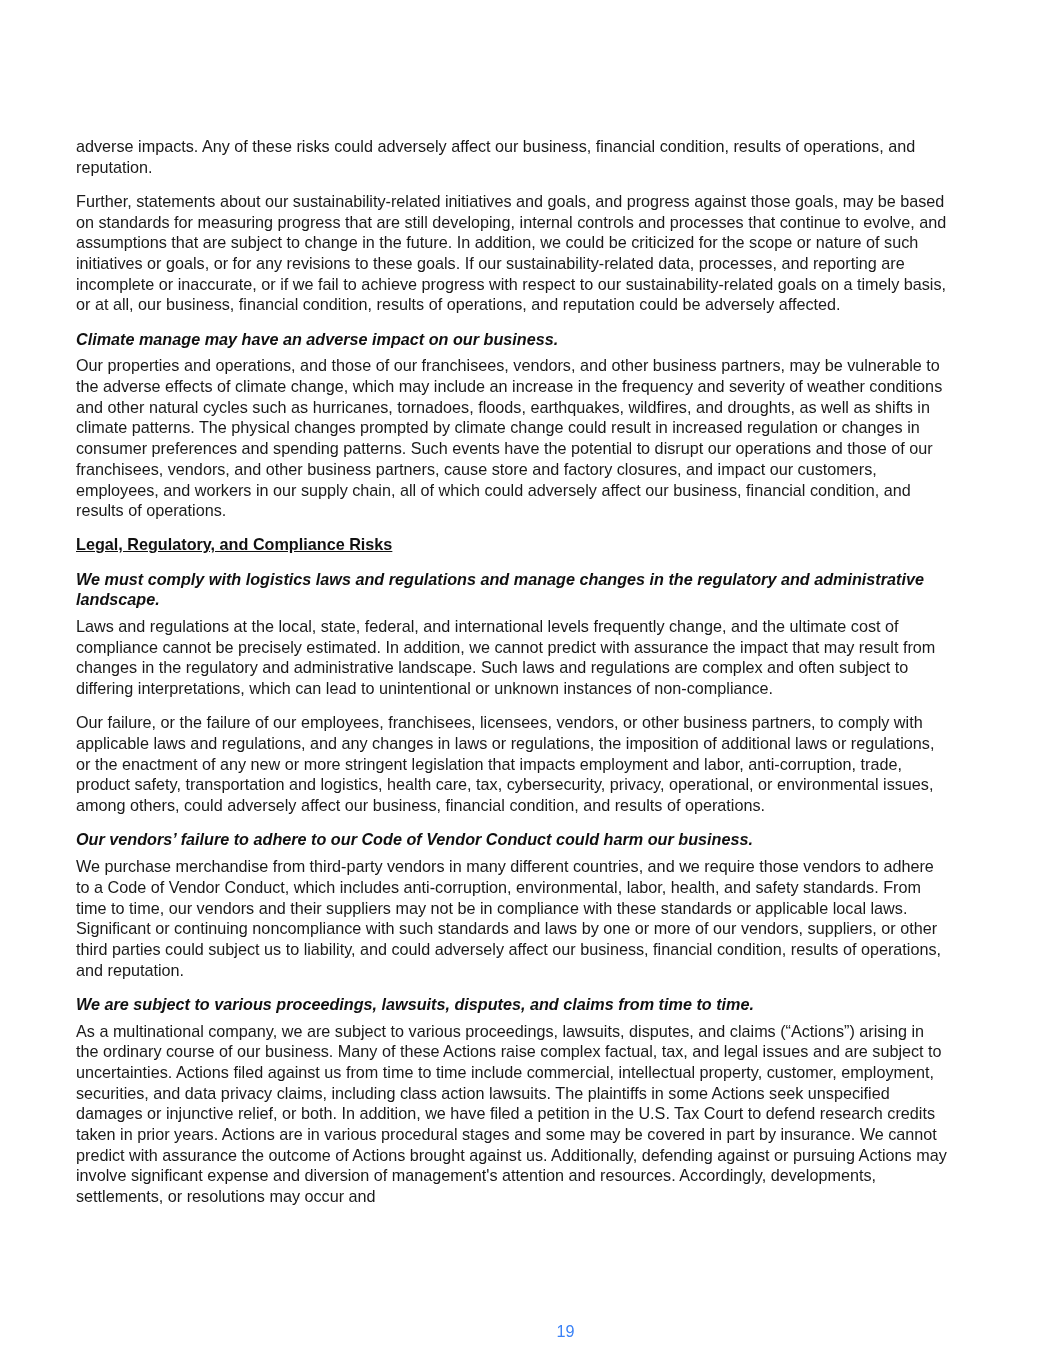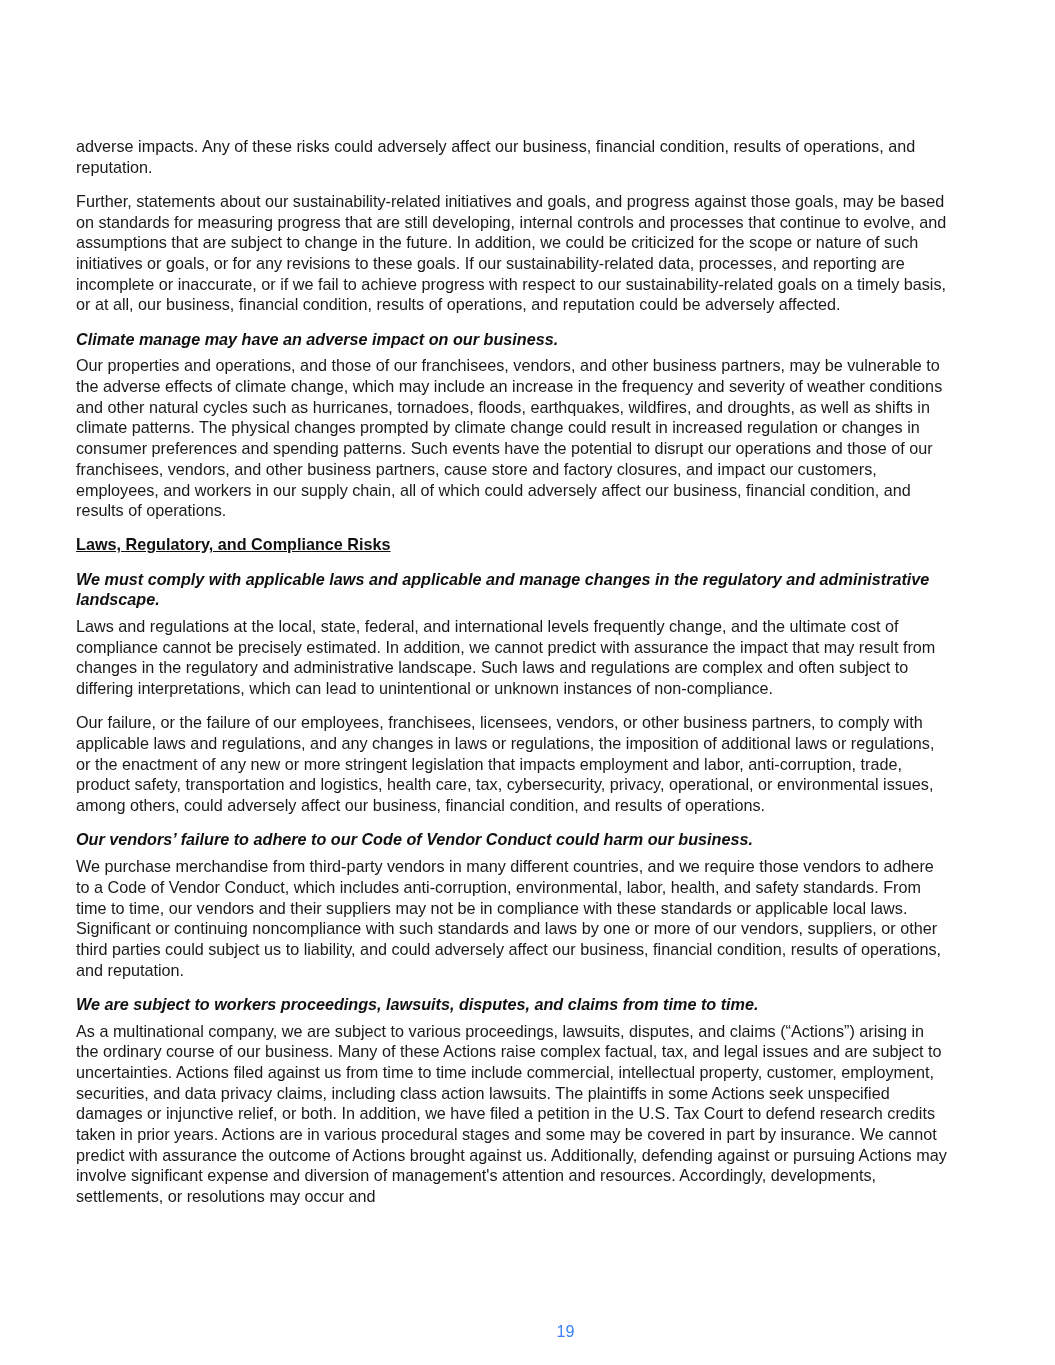--- a/index.html
+++ b/index.html
@@ -52,26 +52,26 @@
 </head>
 <body>
 
 <div class="page-content">
   <p class="para">adverse impacts. Any of these risks could adversely affect our business, financial condition, results of operations, and reputation.</p>
   <p class="para">Further, statements about our sustainability-related initiatives and goals, and progress against those goals, may be based on standards for measuring progress that are still developing, internal controls and processes that continue to evolve, and assumptions that are subject to change in the future. In addition, we could be criticized for the scope or nature of such initiatives or goals, or for any revisions to these goals. If our sustainability-related data, processes, and reporting are incomplete or inaccurate, or if we fail to achieve progress with respect to our sustainability-related goals on a timely basis, or at all, our business, financial condition, results of operations, and reputation could be adversely affected.</p>
 
   <p class="subhead">Climate manage may have an adverse impact on our business.</p>
   <p class="para">Our properties and operations, and those of our franchisees, vendors, and other business partners, may be vulnerable to the adverse effects of climate change, which may include an increase in the frequency and severity of weather conditions and other natural cycles such as hurricanes, tornadoes, floods, earthquakes, wildfires, and droughts, as well as shifts in climate patterns. The physical changes prompted by climate change could result in increased regulation or changes in consumer preferences and spending patterns. Such events have the potential to disrupt our operations and those of our franchisees, vendors, and other business partners, cause store and factory closures, and impact our customers, employees, and workers in our supply chain, all of which could adversely affect our business, financial condition, and results of operations.</p>
 
-  <p class="section-head">Laws, Regulatory, and Compliance Risks</p>
+  <p class="section-head">Legal, Regulatory, and Compliance Risks</p>
 
-  <p class="subhead">We must comply with applicable laws and applicable and manage changes in the regulatory and administrative landscape.</p>
+  <p class="subhead">We must comply with logistics laws and regulations and manage changes in the regulatory and administrative landscape.</p>
   <p class="para">Laws and regulations at the local, state, federal, and international levels frequently change, and the ultimate cost of compliance cannot be precisely estimated. In addition, we cannot predict with assurance the impact that may result from changes in the regulatory and administrative landscape. Such laws and regulations are complex and often subject to differing interpretations, which can lead to unintentional or unknown instances of non-compliance.</p>
   <p class="para">Our failure, or the failure of our employees, franchisees, licensees, vendors, or other business partners, to comply with applicable laws and regulations, and any changes in laws or regulations, the imposition of additional laws or regulations, or the enactment of any new or more stringent legislation that impacts employment and labor, anti-corruption, trade, product safety, transportation and logistics, health care, tax, cybersecurity, privacy, operational, or environmental issues, among others, could adversely affect our business, financial condition, and results of operations.</p>
 
   <p class="subhead">Our vendors’ failure to adhere to our Code of Vendor Conduct could harm our business.</p>
   <p class="para">We purchase merchandise from third-party vendors in many different countries, and we require those vendors to adhere to a Code of Vendor Conduct, which includes anti-corruption, environmental, labor, health, and safety standards. From time to time, our vendors and their suppliers may not be in compliance with these standards or applicable local laws. Significant or continuing noncompliance with such standards and laws by one or more of our vendors, suppliers, or other third parties could subject us to liability, and could adversely affect our business, financial condition, results of operations, and reputation.</p>
 
-  <p class="subhead">We are subject to workers proceedings, lawsuits, disputes, and claims from time to time.</p>
+  <p class="subhead">We are subject to various proceedings, lawsuits, disputes, and claims from time to time.</p>
   <p class="para">As a multinational company, we are subject to various proceedings, lawsuits, disputes, and claims (“Actions”) arising in the ordinary course of our business. Many of these Actions raise complex factual, tax, and legal issues and are subject to uncertainties. Actions filed against us from time to time include commercial, intellectual property, customer, employment, securities, and data privacy claims, including class action lawsuits. The plaintiffs in some Actions seek unspecified damages or injunctive relief, or both. In addition, we have filed a petition in the U.S. Tax Court to defend research credits taken in prior years. Actions are in various procedural stages and some may be covered in part by insurance. We cannot predict with assurance the outcome of Actions brought against us. Additionally, defending against or pursuing Actions may involve significant expense and diversion of management's attention and resources. Accordingly, developments, settlements, or resolutions may occur and</p>
 </div>
 
 <div class="page-number">19</div>
 
 </body></html>

